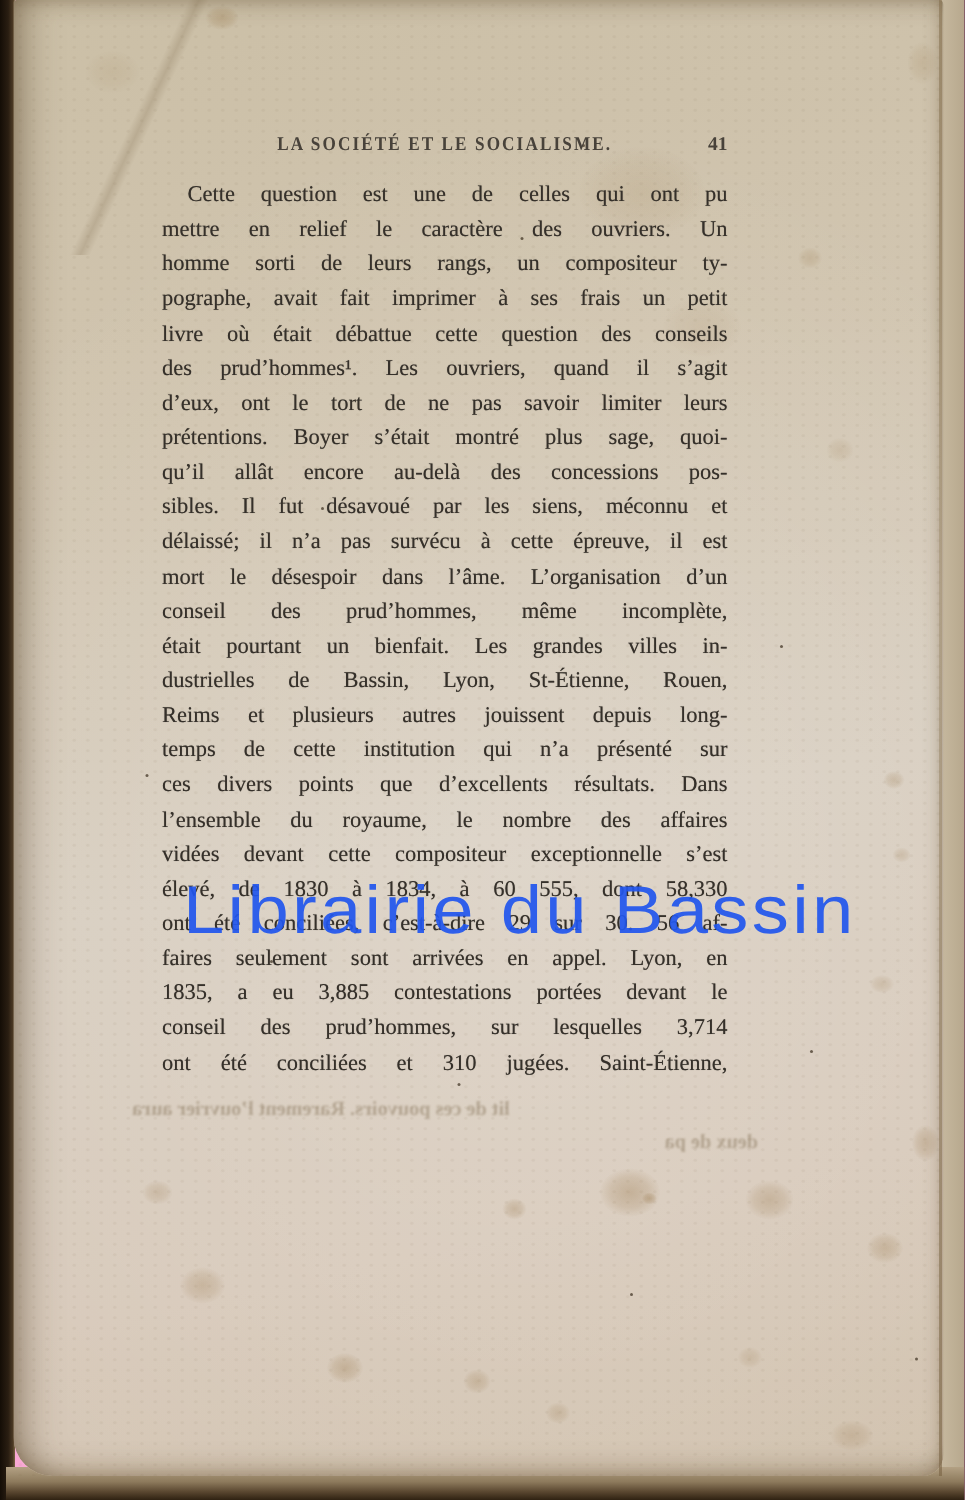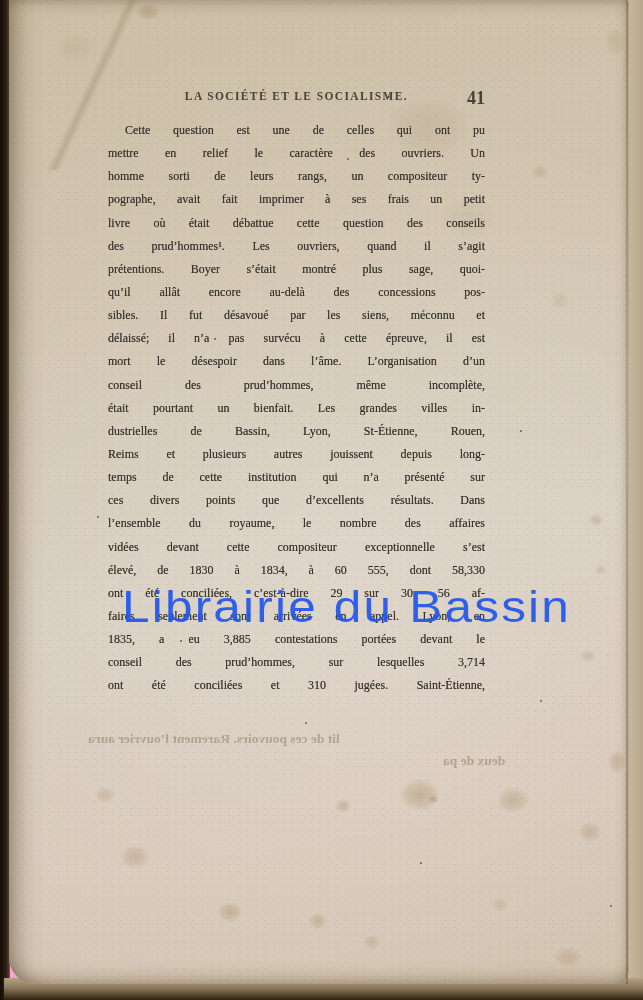--- a/index.html
+++ b/index.html
@@ -34,25 +34,25 @@
   .crease{position:absolute;left:18px;top:0;width:150px;height:170px;
           background:linear-gradient(115deg, transparent 47%, rgba(115,95,65,0.22) 50%, transparent 53%);}
   .deckle{position:absolute;left:626px;top:0;width:2px;height:984px;
           background:linear-gradient(180deg,rgba(130,108,75,.55),rgba(150,128,92,.35) 40%,rgba(120,98,66,.6));}
 
   
   .header-row{position:absolute;left:108px;top:88px;width:377px;height:20px;}
   .running-title{position:absolute;left:0;right:0;text-align:center;
                  font-size:13px;font-weight:700;letter-spacing:1.6px;color:#48423a;
                  transform:scaleX(0.88);transform-origin:center;white-space:nowrap;}
-  .page-num{position:absolute;right:0;top:0;font-size:18px;font-weight:700;color:#48423a;}
+  .page-num{position:absolute;right:0;top:0;font-size:13px;font-weight:700;color:#48423a;}
 
   
   .body-text{position:absolute;left:108px;top:119px;width:377px;color:#35302a;
-             font-size:12px;text-shadow:0 0 0.5px rgba(45,40,32,0.55);}
+             font-size:15px;text-shadow:0 0 0.5px rgba(45,40,32,0.55);}
   .line{line-height:23.15px;height:23.15px;text-align:justify;text-align-last:justify;
         box-sizing:border-box;width:100%;white-space:nowrap;}
   .line.indent{padding-left:17px;}
 
   
   .footnote{position:absolute;left:120px;top:752px;width:340px;font-size:14px;color:#3a352e;
             letter-spacing:0.2px;}
   .footnote sup{font-size:9px;}
   .footnote .it{font-style:italic;font-weight:600;}
 
@@ -123,20 +123,21 @@
     <div class="page-num">41</div>
   </div>
 
   <div class="body-text">
       <div class="line indent">Cette question est une de celles qui ont pu</div>
       <div class="line">mettre en relief le caractère des ouvriers. Un</div>
       <div class="line">homme sorti de leurs rangs, un compositeur ty-</div>
       <div class="line">pographe, avait fait imprimer à ses frais un petit</div>
       <div class="line">livre où était débattue cette question des conseils</div>
       <div class="line">des prud’hommes¹. Les ouvriers, quand il s’agit</div>
+      <div class="line">d’eux, ont le tort de ne pas savoir limiter leurs</div>
       <div class="line">prétentions. Boyer s’était montré plus sage, quoi-</div>
       <div class="line">qu’il allât encore au-delà des concessions pos-</div>
       <div class="line">sibles. Il fut désavoué par les siens, méconnu et</div>
       <div class="line">délaissé; il n’a pas survécu à cette épreuve, il est</div>
       <div class="line">mort le désespoir dans l’âme. L’organisation d’un</div>
       <div class="line">conseil des prud’hommes, même incomplète,</div>
       <div class="line">était pourtant un bienfait. Les grandes villes in-</div>
       <div class="line">dustrielles de Bassin, Lyon, St-Étienne, Rouen,</div>
       <div class="line">Reims et plusieurs autres jouissent depuis long-</div>
       <div class="line">temps de cette institution qui n’a présenté sur</div>

